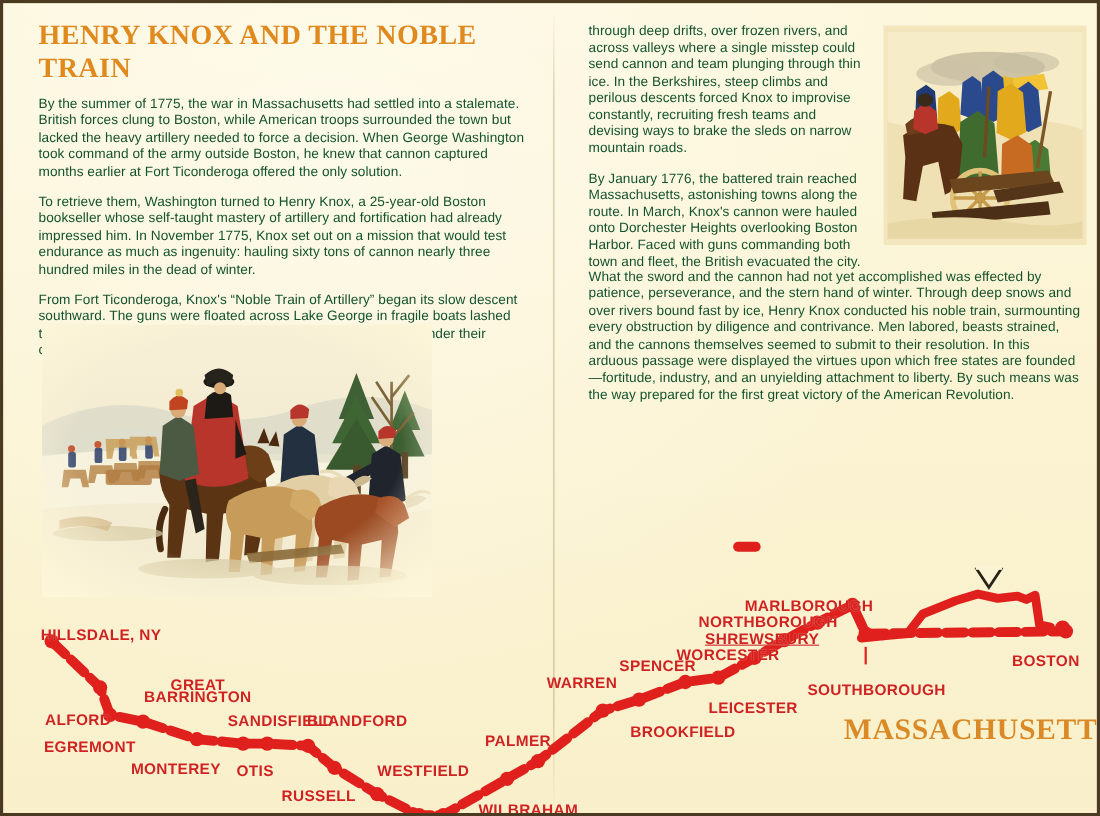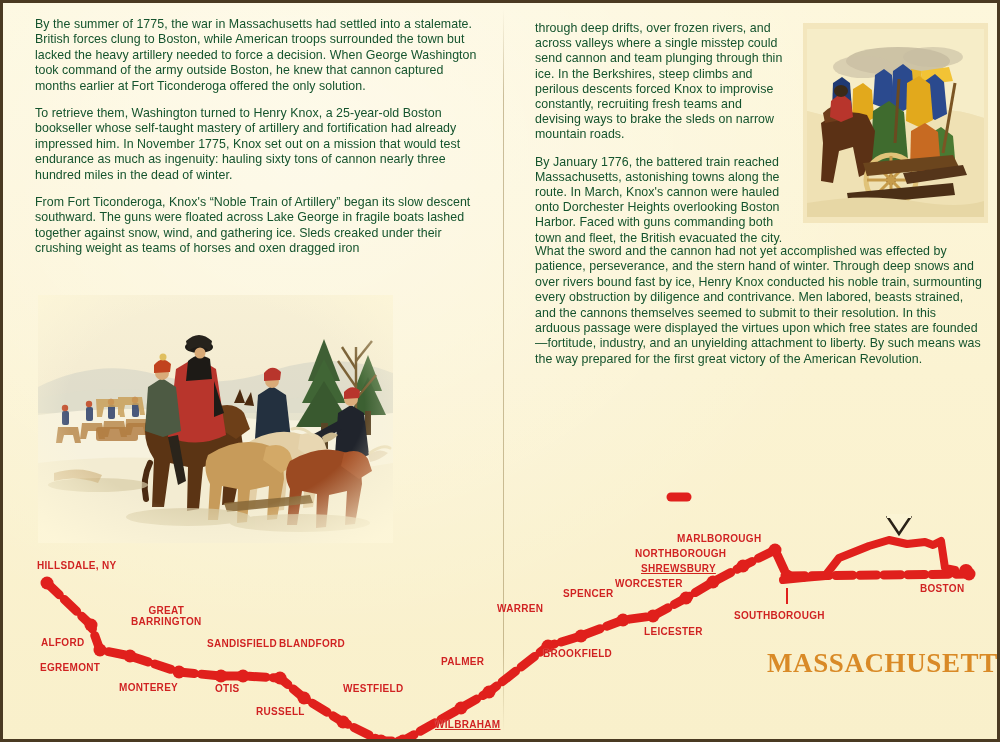--- a/index.html
+++ b/index.html
@@ -60,42 +60,44 @@
   
   #map-area{position:absolute;left:0;top:395px;width:1000px;height:330px;}
 
   svg.routesvg{position:absolute;left:0;top:0;overflow:visible;}
 
   .lbl{
     position:absolute;
     font-family:"Liberation Sans", sans-serif;
     font-weight:bold;
     color:#d0231f;
-    font-size:10px;
+    font-size:14px;
     letter-spacing:.3px;
     white-space:nowrap;
     line-height:11px;
     text-shadow:0 0 1px rgba(255,255,255,.6);
+    margin-top:12px;
   }
 
   #state-name{
     position:absolute;left:764px;top:645px;
     font-family:"Liberation Serif", serif;
     font-weight:bold;font-size:27px;letter-spacing:.6px;
     color:#d98a27;
   }
 </style>
 </head>
 <body>
 
 <div id="page">
   <div id="paper-wash"></div>
   <div id="fold"></div>
 
   <div class="col" id="left-col">
+    <h1 id="title">HENRY KNOX AND THE NOBLE TRAIN</h1>
     <p class="body">By the summer of 1775, the war in Massachusetts had settled into a stalemate. British forces clung to Boston, while American troops surrounded the town but lacked the heavy artillery needed to force a decision. When George Washington took command of the army outside Boston, he knew that cannon captured months earlier at Fort Ticonderoga offered the only solution.</p>
     <p class="body">To retrieve them, Washington turned to Henry Knox, a 25-year-old Boston bookseller whose self-taught mastery of artillery and fortification had already impressed him. In November 1775, Knox set out on a mission that would test endurance as much as ingenuity: hauling sixty tons of cannon nearly three hundred miles in the dead of winter.</p>
     <p class="body">From Fort Ticonderoga, Knox's “Noble Train of Artillery” began its slow descent southward. The guns were floated across Lake George in fragile boats lashed together against snow, wind, and gathering ice. Sleds creaked under their crushing weight as teams of horses and oxen dragged iron</p>
   </div>
 
   <div class="col" id="right-col">
     <p class="body">through deep drifts, over frozen rivers, and across valleys where a single misstep could send cannon and team plunging through thin ice. In the Berkshires, steep climbs and perilous descents forced Knox to improvise constantly, recruiting fresh teams and devising ways to brake the sleds on narrow mountain roads.</p>
     <p class="body">By January 1776, the battered train reached Massachusetts, astonishing towns along the route. In March, Knox's cannon were hauled onto Dorchester Heights overlooking Boston Harbor. Faced with guns commanding both town and fleet, the British evacuated the city.</p>
   </div>
 
@@ -383,21 +385,21 @@
         </div>
         <div class="lbl " style="left: 116px; top: 284px; text-align: center;">MONTEREY</div>
         <div class="lbl " style="left: 204px; top: 240px;">SANDISFIELD</div>
         <div class="lbl " style="left: 212px; top: 285px;">OTIS</div>
         <div class="lbl " style="left: 276px; top: 240px;">BLANDFORD</div>
         <div class="lbl " style="left: 253px; top: 308px;">RUSSELL</div>
         <div class="lbl " style="left: 340px; top: 285px;">WESTFIELD</div>
         <div class="lbl " style="left: 432px; top: 321px; text-decoration: underline;">WILBRAHAM</div>
         <div class="lbl " style="left: 438px; top: 258px;">PALMER</div>
         <div class="lbl " style="left: 494px; top: 205px;">WARREN</div>
-        <div class="lbl " style="left: 540px; top: 250px;">BROOKFIELD</div>
+        <div class="lbl " style="left: 570px; top: 250px;">BROOKFIELD</div>
         <div class="lbl " style="left: 560px; top: 190px;">SPENCER</div>
         <div class="lbl " style="left: 641px; top: 228px;">LEICESTER</div>
         <div class="lbl " style="left: 612px; top: 180px;">WORCESTER</div>
         <div class="lbl " style="left: 638px; top: 165px; text-decoration: underline;">SHREWSBURY</div>
         <div class="lbl " style="left: 632px; top: 150px;">NORTHBOROUGH</div>
         <div class="lbl " style="left: 674px; top: 135px;">MARLBOROUGH</div>
         <div class="lbl " style="left: 731px; top: 212px;">SOUTHBOROUGH</div>
         <div class="lbl " style="left: 917px; top: 185px;">BOSTON</div>
       </div>
     <div id="inset-labels"></div>

